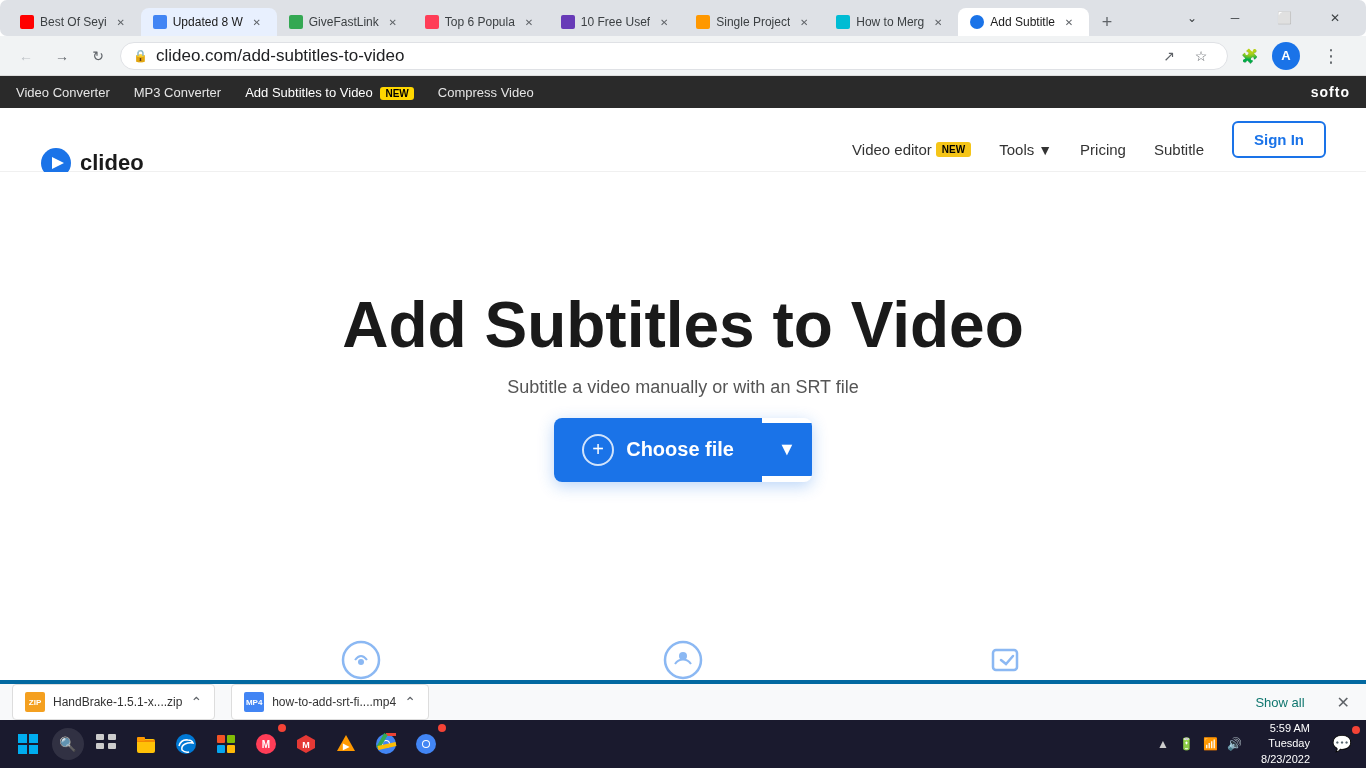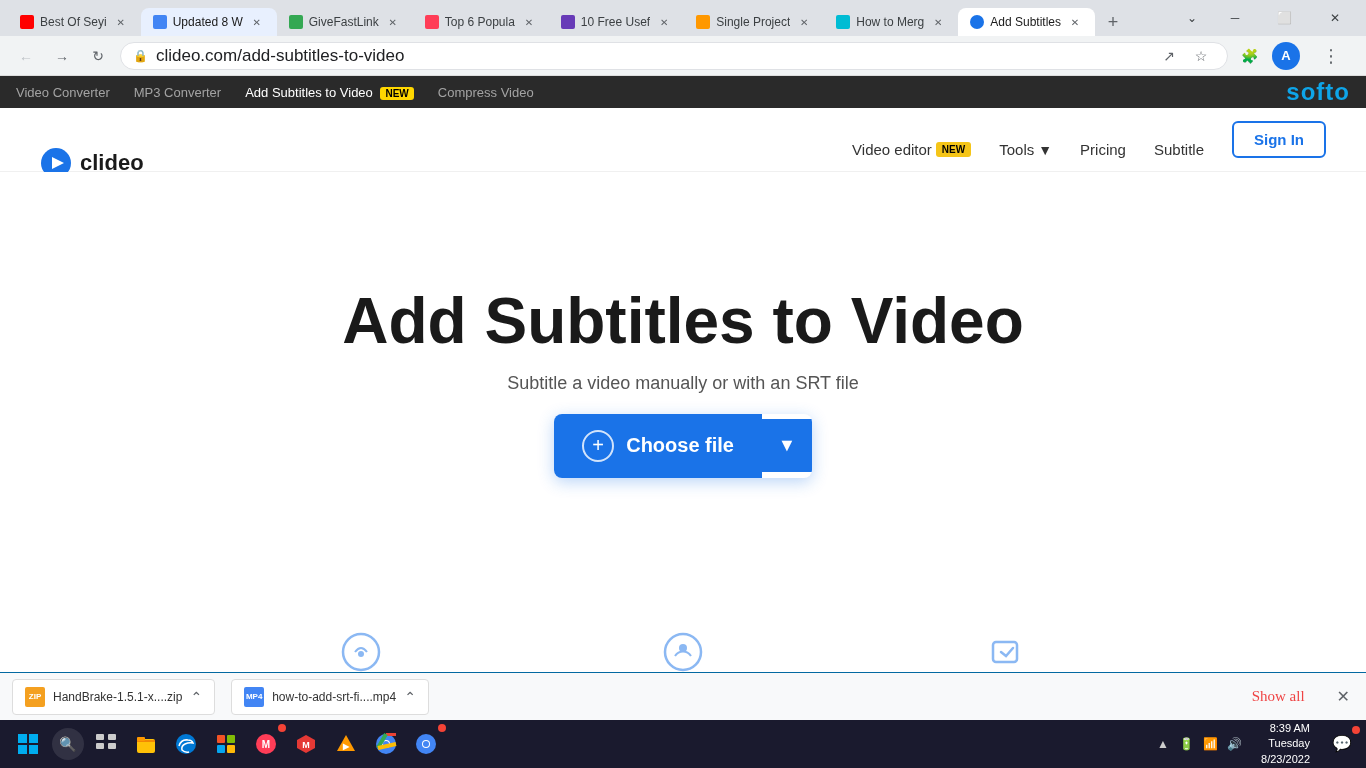--- a/index.html
+++ b/index.html
@@ -2,21 +2,21 @@
 <html><head>
   <meta charset="utf-8">
   <style>
     * { margin: 0; padding: 0; box-sizing: border-box; }
     body { font-family: -apple-system, BlinkMacSystemFont, 'Segoe UI', Arial, sans-serif; background: #fff; width: 1366px; height: 768px; overflow: hidden; position: relative; }
 
     
     .browser-frame { width: 100%; height: 100%; display: flex; flex-direction: column; }
 
     
-    .title-bar { background: #dee1e6; height: 36px; display: flex; align-items: center; padding: 0 8px; gap: 0; }
+    .title-bar { background: #dee1e6; height: 36px; display: flex; align-items: center; padding: 0 8px; gap: 0; border-radius: 7px; }
     .tab-bar { display: flex; align-items: flex-end; flex: 1; height: 100%; }
     .tab { display: flex; align-items: center; height: 28px; padding: 0 12px; background: #dee1e6; border-radius: 8px 8px 0 0; font-size: 12px; color: #3c4043; gap: 6px; max-width: 160px; min-width: 80px; cursor: pointer; position: relative; }
     .tab.active { background: #fff; color: #1a1a1a; }
     .tab-favicon { width: 14px; height: 14px; border-radius: 2px; flex-shrink: 0; }
     .tab-label { flex: 1; overflow: hidden; text-overflow: ellipsis; white-space: nowrap; font-size: 12px; }
     .tab-close { width: 16px; height: 16px; border-radius: 50%; display: flex; align-items: center; justify-content: center; font-size: 10px; color: #5f6368; cursor: pointer; flex-shrink: 0; }
     .new-tab-btn { width: 28px; height: 28px; display: flex; align-items: center; justify-content: center; border-radius: 50%; color: #5f6368; font-size: 18px; cursor: pointer; margin-left: 4px; }
     .title-bar-controls { display: flex; gap: 4px; margin-left: 8px; }
     .title-bar-btn { width: 46px; height: 36px; display: flex; align-items: center; justify-content: center; font-size: 12px; color: #3c4043; cursor: pointer; }
 
@@ -27,24 +27,24 @@
     .url-bar { flex: 1; height: 28px; background: #fff; border-radius: 14px; display: flex; align-items: center; padding: 0 12px; border: 1px solid #dfe1e5; gap: 8px; }
     .lock-icon { color: #5f6368; font-size: 12px; }
     .url-text { font-size: 17px; color: #202124; flex: 1; }
     .url-actions { display: flex; gap: 4px; }
     .url-action-btn { width: 28px; height: 28px; border-radius: 50%; display: flex; align-items: center; justify-content: center; color: #5f6368; cursor: pointer; font-size: 14px; }
     .profile-btn { width: 28px; height: 28px; border-radius: 50%; background: #1a73e8; color: #fff; font-size: 13px; font-weight: bold; display: flex; align-items: center; justify-content: center; cursor: pointer; }
     .extension-btn { width: 28px; height: 28px; border-radius: 50%; display: flex; align-items: center; justify-content: center; color: #5f6368; cursor: pointer; font-size: 14px; }
 
     
     .softo-bar { background: #2a2a2a; height: 32px; display: flex; align-items: center; padding: 0 16px; gap: 24px; }
-    .softo-bar a { color: #a3a3a3; font-size: 13px; text-decoration: none; cursor: pointer; }
+    .softo-bar a { color: #e5e5e5; font-size: 13px; text-decoration: none; cursor: pointer; }
     .softo-bar a.active { color: #fff; }
     .softo-new-badge { background: #ffd700; color: #000; font-size: 10px; padding: 1px 5px; border-radius: 3px; margin-left: 4px; font-weight: bold; }
-    .softo-logo { margin-left: auto; color: #0ea5e9; font-size: 24px; font-weight: bold; letter-spacing: 1px; }
+    .softo-logo { margin-left: auto; color: #ffffff; font-size: 14px; font-weight: bold; letter-spacing: 1px; }
 
     
     .website { flex: 1; background: #fff; display: flex; flex-direction: column; overflow: hidden; }
 
     
     .site-nav { height: 64px; display: flex; align-items: center; padding: 0 40px; border-bottom: 1px solid #f0f0f0; }
     .site-logo { display: flex; align-items: center; gap: 8px; text-decoration: none; margin-top: 47px; }
     .logo-icon { width: 32px; height: 32px; }
     .logo-text { font-size: 22px; font-weight: 700; color: #1a1a1a; }
     .nav-links { display: flex; align-items: flex-end; gap: 28px; margin-left: auto; }
@@ -62,27 +62,27 @@
     .choose-file-btn { background: #1a73e8; color: #fff; padding: 16px 28px; font-size: 20px; font-weight: 600; cursor: pointer; display: flex; align-items: center; gap: 12px; border: none; outline: none; }
     .plus-circle { width: 32px; height: 32px; border-radius: 50%; border: 2px solid rgba(255,255,255,0.8); display: flex; align-items: center; justify-content: center; font-size: 20px; font-weight: 300; }
     .choose-file-dropdown { background: #1a73e8; color: #fff; padding: 16px 16px; font-size: 18px; cursor: pointer; border-left: 1px solid rgba(255,255,255,0.3); display: flex; align-items: center; border: none; outline: none; }
 
     
     .scroll-hint { height: 80px; background: #fff; display: flex; align-items: flex-end; justify-content: space-around; padding: 0 200px 0; opacity: 0.5; overflow: hidden; }
     .scroll-icon { width: 50px; height: 40px; display: flex; align-items: flex-end; justify-content: center; }
     .scroll-icon svg { width: 40px; height: 40px; }
 
     
-    .downloads-bar { background: #f8f9fa; border-top: 1px solid #0369a1; height: 48px; display: flex; align-items: center; padding: 0 12px; gap: 16px; }
+    .downloads-bar { background: #f8f9fa; border-top: 4px solid #0369a1; height: 40px; display: flex; align-items: center; padding: 0 12px; gap: 16px; }
     .download-item { display: flex; align-items: center; gap: 8px; padding: 4px 12px; background: #fff; border: 1px solid #ddd; border-radius: 4px; font-size: 12px; color: #333; cursor: pointer; height: 36px; }
     .download-icon { width: 20px; height: 20px; border-radius: 2px; display: flex; align-items: center; justify-content: center; }
     .download-icon.zip { background: #f4a020; color: #fff; font-size: 8px; font-weight: bold; }
     .download-icon.mp4 { background: #4285f4; color: #fff; font-size: 8px; font-weight: bold; }
     .download-chevron { color: #5f6368; font-size: 14px; }
-    .show-all-btn { margin-left: auto; padding: 6px 12px; font-size: 15px; color: #ef4444; cursor: pointer; border-radius: 4px; font-weight: 500; font-family: Liberation Serif, serif; }
+    .show-all-btn { margin-left: auto; padding: 6px 12px; font-size: 13px; color: #0f766e; cursor: pointer; border-radius: 4px; font-weight: 500; }
     .close-downloads { color: #5f6368; cursor: pointer; font-size: 16px; padding: 4px; border-radius: 50%; }
 
     
     .taskbar { background: #1a1a2e; height: 48px; display: flex; align-items: center; padding: 0 8px; gap: 4px; }
     .start-btn { width: 40px; height: 40px; display: flex; align-items: center; justify-content: center; cursor: pointer; border-radius: 4px; }
     .taskbar-search { width: 32px; height: 32px; border-radius: 50%; background: rgba(255,255,255,0.1); display: flex; align-items: center; justify-content: center; color: #fff; cursor: pointer; font-size: 14px; }
     .taskbar-icon { width: 36px; height: 36px; display: flex; align-items: center; justify-content: center; cursor: pointer; border-radius: 4px; }
     .taskbar-right { margin-left: auto; display: flex; align-items: center; gap: 8px; }
     .system-tray { display: flex; align-items: center; gap: 4px; }
     .tray-icon { width: 20px; height: 20px; display: flex; align-items: center; justify-content: center; color: #ccc; font-size: 12px; cursor: pointer; }
@@ -140,21 +140,21 @@
         <span class="tab-label">Single Project</span>
         <div class="tab-close">✕</div>
       </div>
       <div class="tab">
         <div class="tab-favicon fav-merge" style="width:14px;height:14px;border-radius:2px;background:#00bcd4;"></div>
         <span class="tab-label">How to Merg</span>
         <div class="tab-close">✕</div>
       </div>
       <div class="tab active" style="background:#fff;">
         <div class="tab-favicon fav-clideo" style="width:14px;height:14px;border-radius:50%;background:#1a73e8;"></div>
-        <span class="tab-label">Add Subtitles</span>
+        <span class="tab-label">Add Subtitle</span>
         <div class="tab-close">✕</div>
       </div>
       <div class="new-tab-btn">+</div>
     </div>
     <div class="title-bar-controls">
 
       <div class="title-bar-btn" style="width:32px;">⌄</div>
       <div class="title-bar-btn">─</div>
       <div class="title-bar-btn">⬜</div>
       <div class="title-bar-btn close">✕</div>
@@ -360,21 +360,21 @@
     </div>
 
     <div class="taskbar-right">
       <div class="system-tray">
         <div class="tray-icon">▲</div>
         <div class="tray-icon">🔋</div>
         <div class="tray-icon">📶</div>
         <div class="tray-icon">🔊</div>
       </div>
       <div class="datetime">
-        <div>8:39 AM</div>
+        <div>5:59 AM</div>
         <div>Tuesday</div>
         <div>8/23/2022</div>
       </div>
       <div class="tray-icon notification-badge" style="position:relative;width:32px;height:32px;display:flex;align-items:center;justify-content:center;">
         <span style="font-size:16px;">💬</span>
         <div class="badge-dot" style="background:#f44336;"></div>
       </div>
     </div>
   </div>
 </div>

